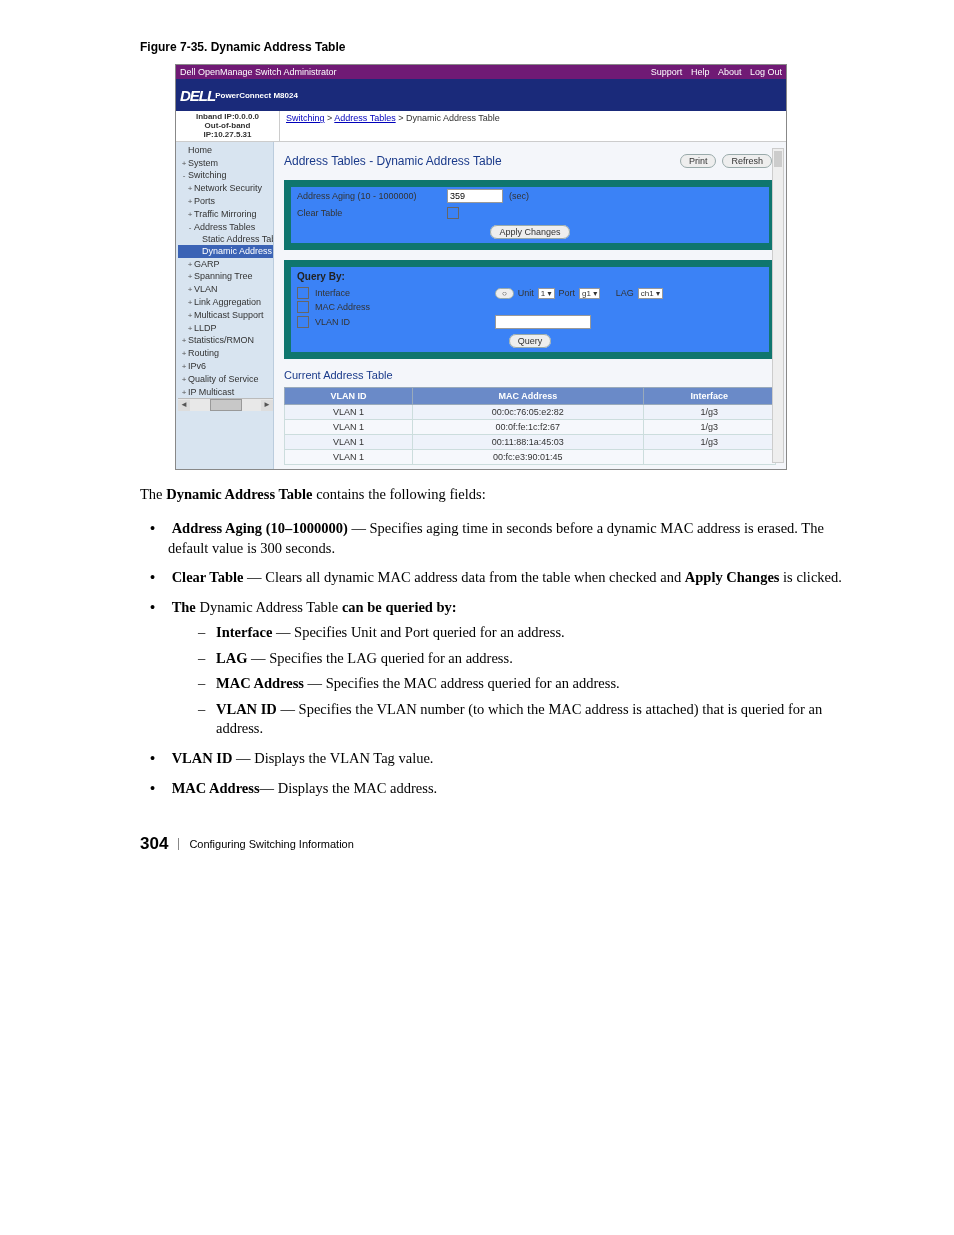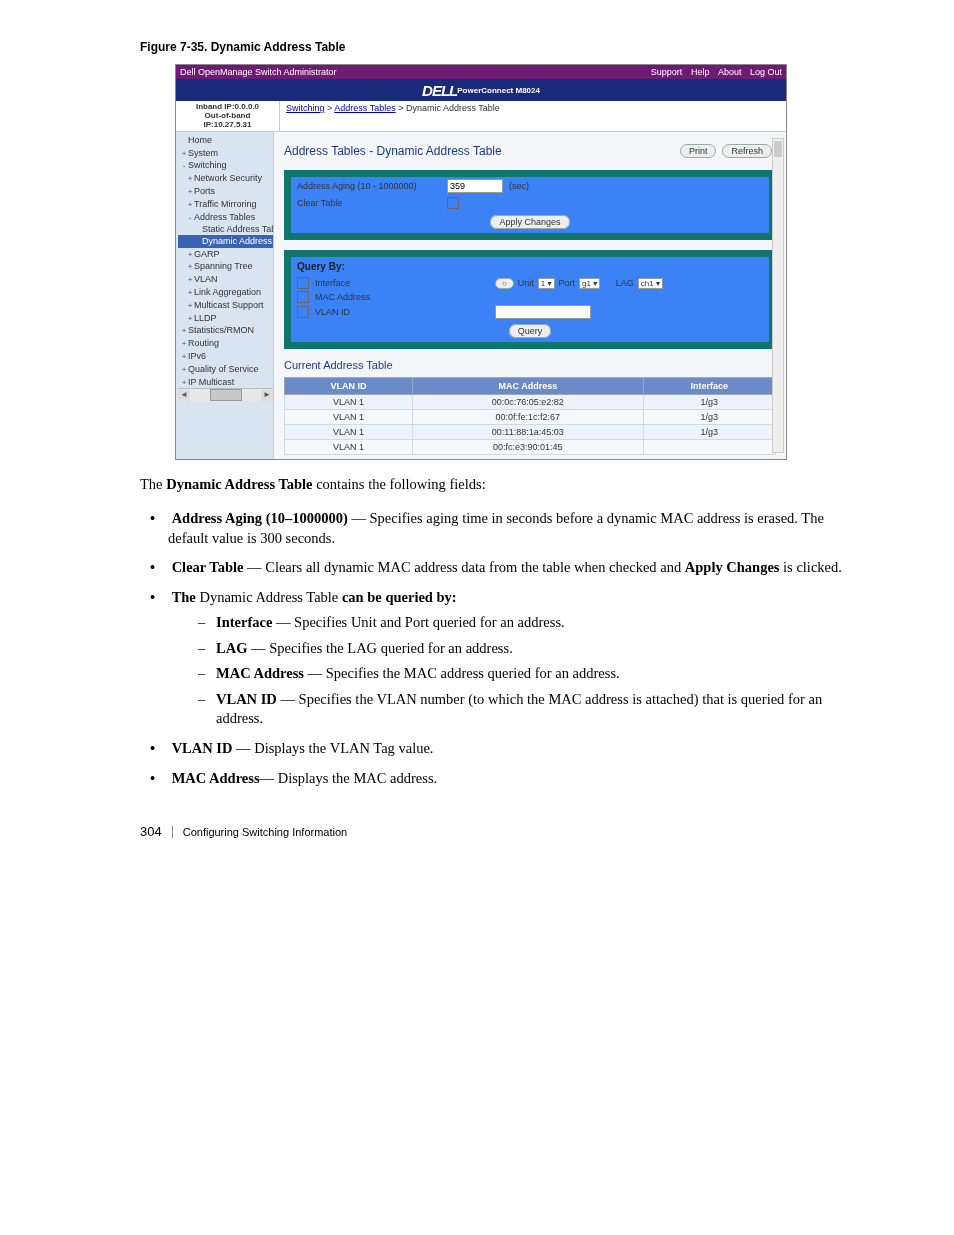--- a/index.html
+++ b/index.html
@@ -32,23 +32,23 @@
     height: 14px;
     line-height: 14px;
     padding: 0 4px;
     font-size: 9px;
     display: flex;
     justify-content: space-between;
   }
   .titlebar-links span { margin-left: 6px; }
   .brandbar {
     background: #1a2a7a;
-    height: 22px;
+    height: 32px;
     display: flex;
-    justify-content: center;
+    justify-content: flex-start;
     align-items: center;
     padding: 0 4px;
   }
   .brandbar .logo {
     color: #fff;
     font-family: Arial, sans-serif;
     font-weight: bold;
     font-style: italic;
     font-size: 15px;
     letter-spacing: -1px;
@@ -157,21 +157,21 @@
   .doc-body ul { list-style: none; padding-left: 28px; margin:6px 0; }
   .doc-body ul.top > li::before { content: "•"; display:inline-block; width:18px; margin-left:-18px; font-weight:bold; }
   .doc-body ul.sub { padding-left: 48px; }
   .doc-body ul.sub > li::before { content: "–"; display:inline-block; width:18px; margin-left:-18px; }
   .doc-body ul.sub > li { margin-bottom:6px; }
   .bold { font-weight: bold; }
   .footer {
     margin-top: 36px; padding-left: 80px; font-family: Arial, sans-serif; font-size: 11px;
     display:flex; align-items:center; gap:10px;
   }
-  .footer .pnum { font-weight:normal; font-size:13px; }
+  .footer .pnum { font-weight:bold; font-size:17px; }
   .footer .divider { border-left:1px solid #888; height:12px; }
 </style>
 </head>
 <body>
 
 <div class="figure-caption">Figure 7-35.    Dynamic Address Table</div>
 
 <div class="screenshot-wrap">
   <div class="titlebar">
     <span>Dell OpenManage Switch Administrator</span>

